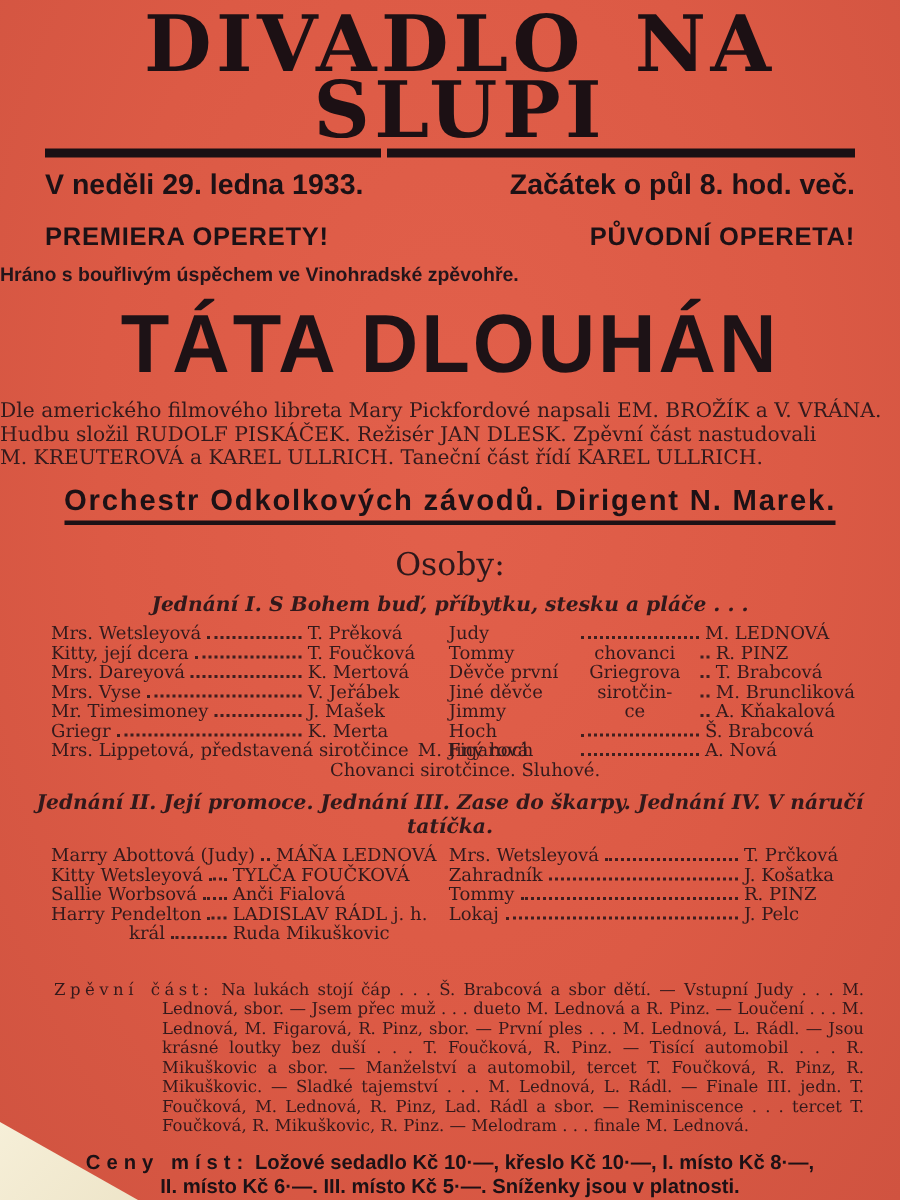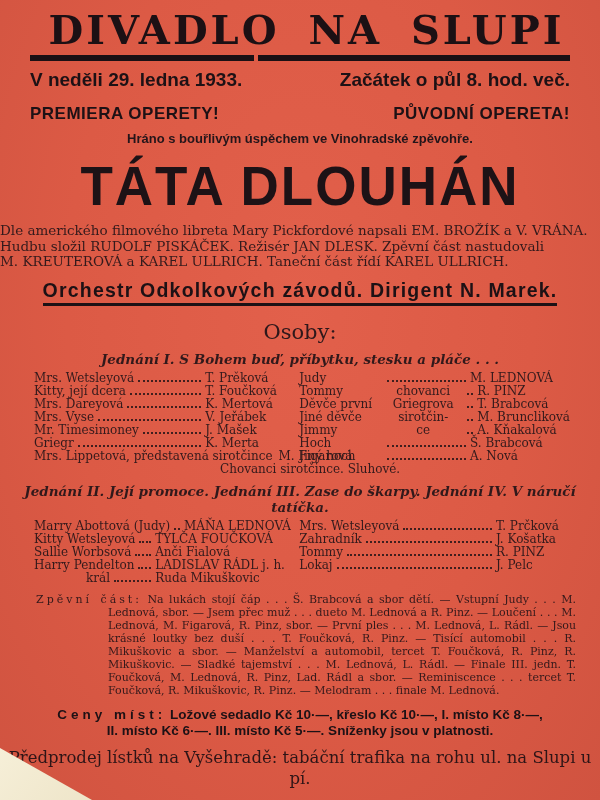--- a/index.html
+++ b/index.html
@@ -13,36 +13,36 @@
     box-sizing:border-box;
     padding-top:8px;
   }
   .sans{font-family:"Liberation Sans","DejaVu Sans",sans-serif;}
 
   .theater-name{
     margin:0 0 0 0;
     text-align:center;
     font-family:"DejaVu Serif","Liberation Serif",serif;
     font-weight:bold;
-    font-size:40px;
+    font-size:52px;
     line-height:44px;
     letter-spacing:3px;
     word-spacing:12px;
     color:#1c1014;
     padding-left:13px;
   }
   .rule{display:flex;margin:3px 30px 0 30px;height:6px;}
   .rule .seg{background:#1a1014;height:6px;}
   .rule .seg.l{width:41.5%;}
   .rule .seg.r{flex:1;margin-left:4px;}
 
   .split-row{display:flex;justify-content:space-between;padding:0 30px;align-items:flex-end;}
   .date-row{margin-top:8px;font-size:19px;font-weight:700;line-height:22px;color:#1d1115;}
   .premiere-row{margin-top:12px;font-size:17px;font-weight:800;line-height:22px;letter-spacing:0.5px;color:#1d1115;}
-  .success-note{margin-top:6px;text-align:center;font-size:13px;font-weight:700;color:#24151a;}
+  .success-note{margin-top:6px;font-size:13px;font-weight:700;color:#24151a;}
 
   .main-title{
     margin-top:12px;
     text-align:center;
     font-weight:800;
     font-size:53px;
     line-height:56px;
     letter-spacing:2px;
     color:#1d1216;
     transform:scaleY(1.04);
@@ -74,21 +74,21 @@
   .cast1 .col.right .role{width:84px;flex:0 0 84px;}
   .cast1 .col.right .gword{width:80px;flex:0 0 80px;text-align:center;}
   .cast1 .col.right .actor{width:104px;}
   .crow.wide .role{margin-right:6px;}
   .cast-note{margin-left:186px;white-space:nowrap;height:13px;}
   .cast2 .col.left .actor{width:138px;}
   .cast2 .col.right .actor{width:78px;}
   .crow.indent .role{margin-left:52px;}
 
   .songs{
-    margin:8px 24px 0 36px;
+    margin:24px 24px 0 36px;
     padding-left:72px;text-indent:-72px;
     text-align:justify;
     font-size:11px;line-height:13px;color:#34191b;
   }
   .songs-label{letter-spacing:3px;}
 
   .prices{margin-top:10px;text-align:center;font-weight:700;font-size:13.5px;line-height:16px;color:#1d1115;}
   .prices-label{letter-spacing:4px;}
 
   .presale{margin-top:8px;text-align:center;font-size:16.5px;line-height:21px;color:#2e1517;}

